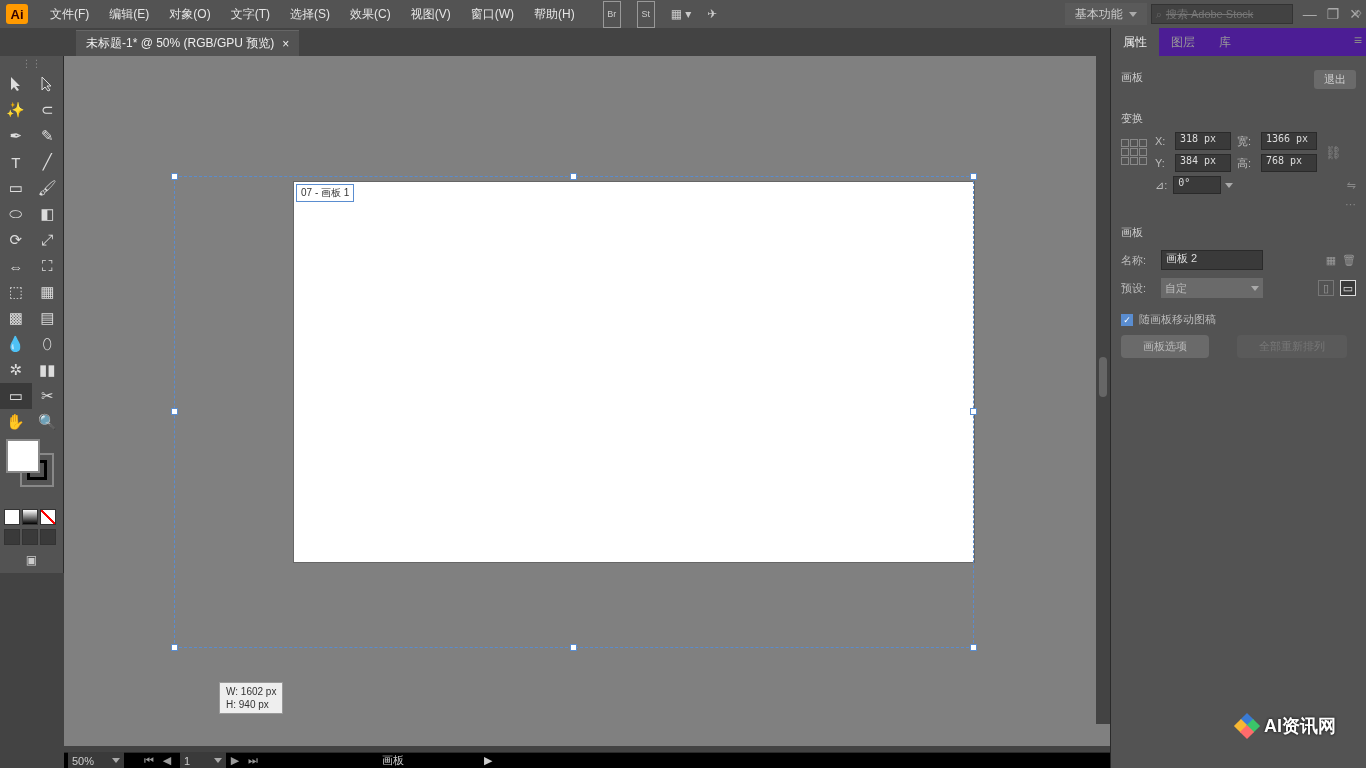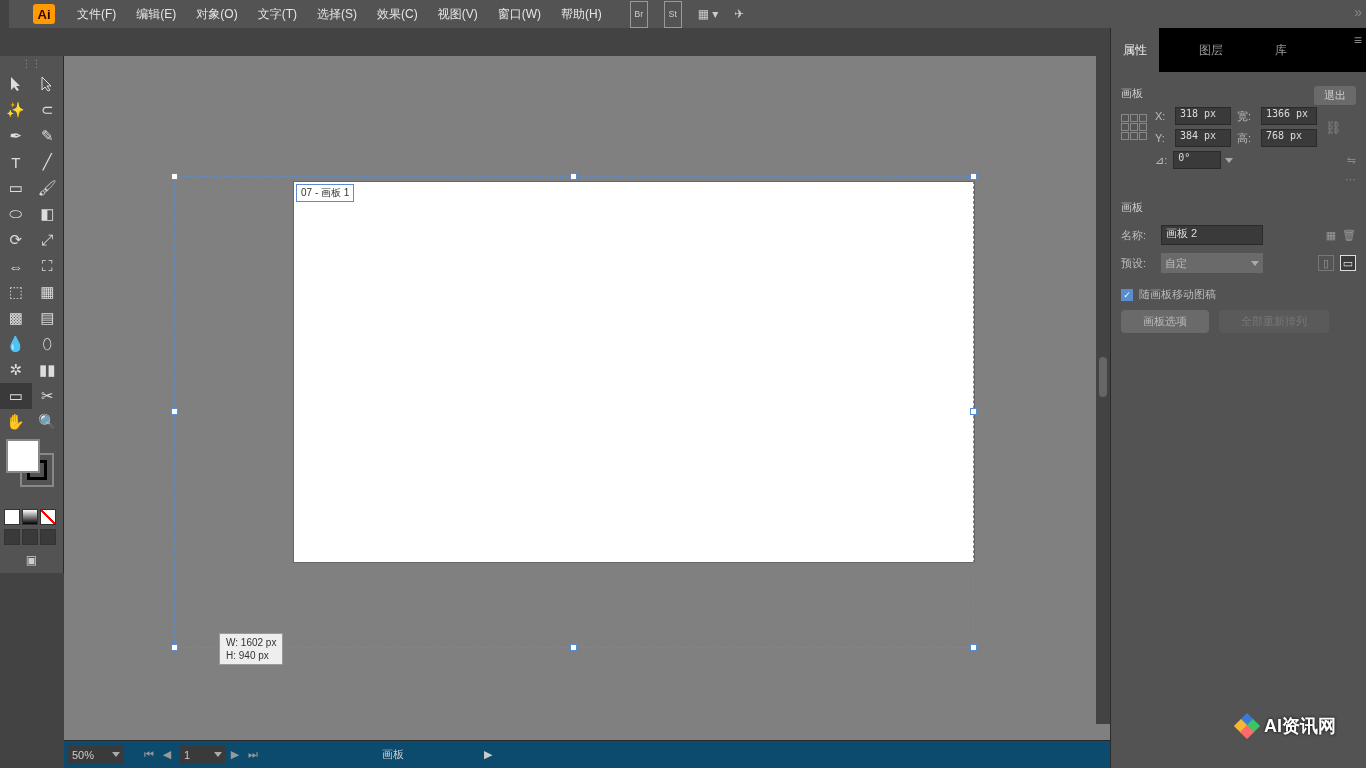--- a/index.html
+++ b/index.html
@@ -1,17 +1,17 @@
 <!DOCTYPE html>
 <html><head>
 <meta charset="utf-8">
 <style>
 * { margin: 0; padding: 0; box-sizing: border-box; font-family: "Microsoft YaHei", sans-serif; user-select: none; }
 body { width: 1366px; height: 768px; background: #434343; overflow: hidden; position: relative; color: #ccc; font-size: 12px; }
-.menubar { height: 28px; background: #535353; display: flex; align-items: center; padding-left: 24px; position: relative; margin-left: 9px; }
+.menubar { height: 28px; background: #535353; display: flex; align-items: center; padding-left: 6px; position: relative; }
 .app-logo { width: 22px; height: 20px; background: #ff9a00; color: #330000; font-weight: bold; font-size: 13px; display: flex; align-items: center; justify-content: center; border-radius: 3px; margin-right: 12px; }
 .menu-item { padding: 0 10px; font-size: 12px; height: 28px; line-height: 28px; color: #e5e5e5; cursor: default; }
 .menu-icons { display: flex; gap: 16px; margin-left: 18px; align-items: center; }
 .menu-icon-box { width: 18px; height: 27px; border: 1px solid #999; display: flex; align-items: center; justify-content: center; font-size: 9px; color: #ccc; }
 .menubar-right { position: absolute; right: 5px; display: flex; align-items: center; gap: 4px; }
 .workspace-drop { height: 22px; padding: 0 10px; background: #5a5a5a; font-size: 12px; display: flex; align-items: center; gap: 6px; }
 .search-box { width: 142px; height: 20px; background: #424242; border: 1px solid #333; padding: 0 4px; display: flex; align-items: center; font-size: 11px; color: #666; gap: 4px;}
 .win-btns { display: flex; gap: 10px; font-size: 14px; color: #aaa; margin-left: 6px; }
 .tab-bar { height: 28px; background: #434343; display: flex; align-items: flex-end; padding-left: 76px; }
 .doc-tab { height: 26px; background: #535353; padding: 0 10px; display: flex; align-items: center; gap: 8px; font-size: 12px; color: #eee; border-top: 1px solid #666;}
@@ -23,26 +23,26 @@
 .fill-sw { width: 34px; height: 34px; border: 2px solid #888; background: #fff; position: absolute; top: 4px; left: 6px; z-index: 2;}
 .stroke-sw { width: 34px; height: 34px; border: 2px solid #888; background: #535353; position: absolute; top: 18px; left: 20px; }
 .stroke-sw::after{content:'';position:absolute;inset:5px;border:3px solid #000;}
 .swatch-row { display: flex; gap: 2px; padding: 2px 4px; }
 .sw { width: 16px; height: 16px; border: 1px solid #333; }
 .canvas-area { position: absolute; left: 64px; top: 56px; right: 256px; bottom: 22px; background: #808080; overflow: hidden; }
 .artboard { position: absolute; left: 230px; top: 126px; width: 680px; height: 380px; background: #fff; box-shadow: 0 0 0 1px #666; }
 .artboard-label { position: absolute; left: 232px; top: 128px; background: #fff; border: 1px solid #5a8dd0; padding: 1px 4px; font-size: 10px; color: #333; }
 .selection-box { position: absolute; left: 110px; top: 120px; width: 800px; height: 472px; border: 1px dashed #5a8dd0; }
 .handle { position: absolute; width: 7px; height: 7px; background: #fff; border: 1px solid #5a8dd0; }
-.wh-tooltip { position: absolute; left: 155px; top: 577px; background: #eee; border: 1px solid #999; padding: 2px 6px; font-size: 10px; color: #333; line-height: 1.3; }
-.status-bar { position: absolute; left: 64px; right: 256px; bottom: 0; height: 28px; background: #0c4a6e; display: flex; align-items: center; font-size: 11px; color: #ccc; border-top: 1px solid #2a2a2a;}
+.wh-tooltip { position: absolute; left: 155px; top: 626px; background: #eee; border: 1px solid #999; padding: 2px 6px; font-size: 10px; color: #333; line-height: 1.3; }
+.status-bar { position: absolute; left: 64px; right: 256px; bottom: 0; height: 16px; background: #000000; display: flex; align-items: center; font-size: 11px; color: #ccc; border-top: 1px solid #2a2a2a;}
 .zoom-val { width: 56px; background: #3a3a3a; height: 18px; margin-left: 4px; padding: 0 4px; display: flex; align-items: center; }
 .nav-btn { width: 18px; height: 16px; display: flex; align-items: center; justify-content: center; color:#999;}
 .right-panels { position: absolute; right: 0; top: 28px; width: 256px; bottom: 0; background: #535353; border-left: 1px solid #2a2a2a; }
-.panel-tabs { height: 44px; display: flex; align-items: stretch; background: #000000; gap: 28px; }
+.panel-tabs { height: 28px; display: flex; align-items: stretch; background: #4c1d95; }
 .panel-tab { padding: 0 12px; font-size: 12px; color: #999; display: flex; align-items: center; }
 .panel-tab.active { background: #535353; color: #eee; }
 .panel-body { padding: 8px 10px; font-size: 11px; color: #bbb; }
 .panel-section-title { font-size: 11px; color: #ccc; padding: 6px 0; }
 .exit-btn { float: right; background: #6a6a6a; padding: 2px 10px; border-radius: 3px; font-size: 11px;}
 .ref-grid { width: 26px; height: 26px; display: grid; grid-template-columns: repeat(3,1fr); grid-template-rows: repeat(3,1fr); gap: 1px; }
 .ref-grid span { border: 1px solid #888; }
 .num-input { background: #3a3a3a; border: 1px solid #2a2a2a; height: 18px; padding: 0 4px; font-size: 10px; color: #ddd; font-family: monospace; }
 .panel-row { display: flex; align-items: center; gap: 6px; padding: 4px 0; }
 .name-input { background: #3a3a3a; border: 1px solid #2a2a2a; height: 20px; width: 102px; padding: 0 4px; font-size: 11px; color: #ddd; }
@@ -72,23 +72,42 @@
   <div class="menu-item">效果(C)</div>
   <div class="menu-item">视图(V)</div>
   <div class="menu-item">窗口(W)</div>
   <div class="menu-item">帮助(H)</div>
   <div class="menu-icons">
     <div class="menu-icon-box">Br</div>
     <div class="menu-icon-box">St</div>
     <div style="color:#ccc;">▦ ▾</div>
     <div style="color:#ccc;">✈</div>
   </div>
+  <div class="menubar-right">
+    <div class="workspace-drop">
+      <span>基本功能</span>
+        <span class="tri"></span>
+    </div>
+    <div class="search-box">
+      <span>⌕</span>
+      <span style="color:#777;text-decoration:line-through;">搜索 Adobe Stock</span>
+    </div>
+    <div class="win-btns">
+      <span>—</span>
+      <span>❐</span>
+      <span>✕</span>
+    </div>
+  </div>
 </div>
 
 <div class="tab-bar">
+  <div class="doc-tab">
+    <span>未标题-1* @ 50% (RGB/GPU 预览)</span>
+    <span>×</span>
+  </div>
   <div class="panel-flyout-btn">»</div>
 </div>
 
 <div class="toolbox">
   <div style="text-align:center;color:#888;font-size:10px;padding:2px 0;">⋮⋮</div>
   <div class="tool-row">
       <div class="tool">
         <svg width="14" height="16">
           <path d="M2 1 L2 14 L5 11 L8 15 L10 14 L7 10 L11 10 Z" fill="#ddd"></path>
         </svg>
@@ -217,20 +236,21 @@
     <div class="panel-tab">库</div>
     <div class="panel-flyout-btn">≡</div>
   </div>
 
   <div class="panel-body">
     <div class="panel-section-title">
       <span>画板</span>
       <span class="exit-btn">退出</span>
     </div>
 
+    <div class="panel-section-title" style="margin-top:14px;">变换</div>
     <div style="display:flex;align-items:center;gap:8px;">
       <div class="ref-grid">
         <span></span>
           <span></span>
           <span></span>
           <span></span>
           <span></span>
           <span></span>
           <span></span>
           <span></span>
@@ -270,21 +290,21 @@
           <span class="tri"></span>
         </div>
       <span style="margin-left:auto;color:#999;border:1px solid #777;width:16px;height:16px;display:inline-flex;align-items:center;justify-content:center;">▯</span>
       <span style="color:#ddd;border:1px solid #ddd;width:16px;height:16px;display:inline-flex;align-items:center;justify-content:center;background:#3a3a3a;">▭</span>
     </div>
     <div class="panel-row" style="margin-top:6px;">
       <span class="cb">✓</span>
       <span>随画板移动图稿</span>
     </div>
 
-    <div class="panel-row" style="gap:10px;">
+    <div class="panel-row" style="gap:28px;">
       <div class="quick-btn">画板选项</div>
       <div class="quick-btn disabled">全部重新排列</div>
     </div>
   </div>
 </div>
 
 <div class="watermark">
   <div class="wm-icon">
     <span style="left:6px;top:0;background:#3a7bd5;"></span>
     <span style="left:0;top:6px;background:#f7b733;"></span>

